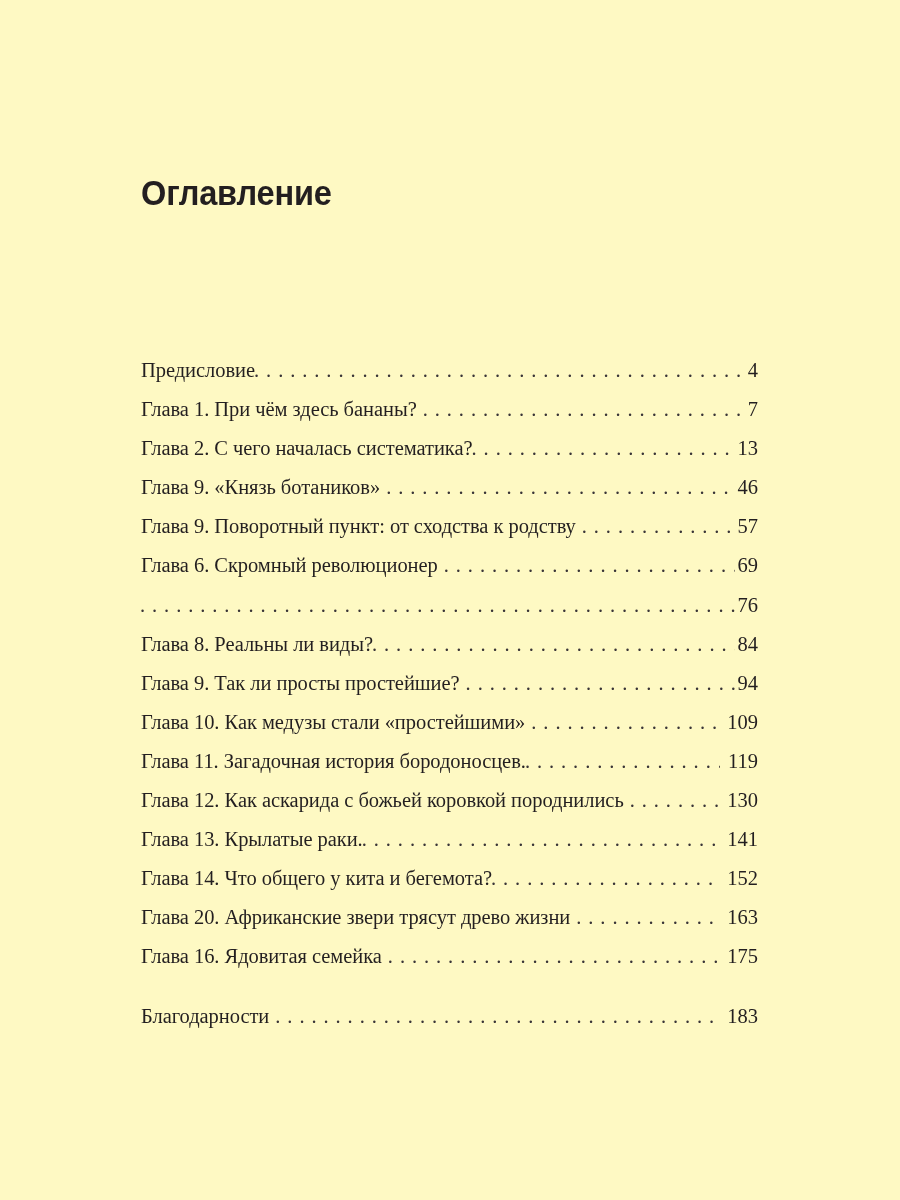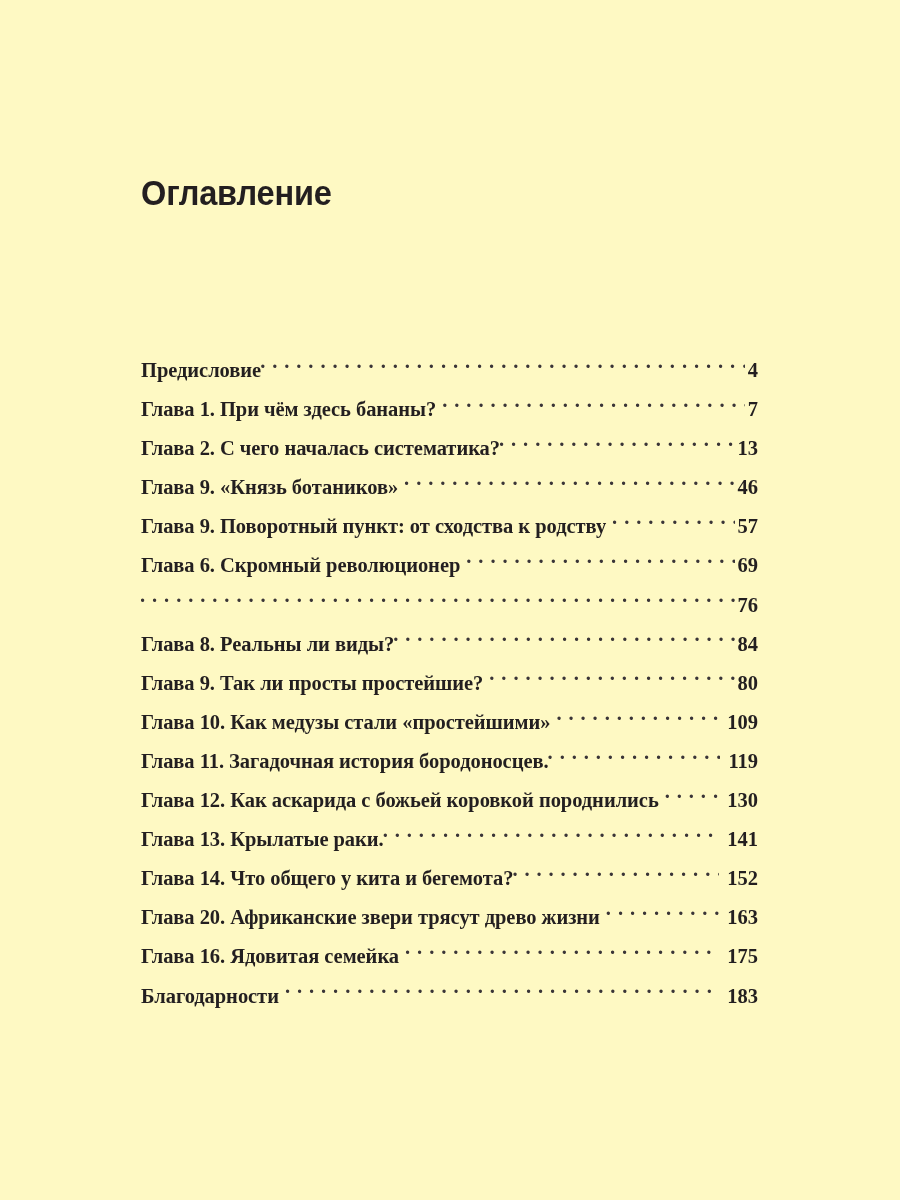--- a/index.html
+++ b/index.html
@@ -43,33 +43,32 @@
   
   .toc-list {
     position: absolute;
     left: 141px;
     top: 351px;
     width: 617px;
   }
 
   .toc-entry {
     display: flex;
-    align-items: center;
+    align-items: flex-end;
     width: 100%;
     height: 39.1px;
     font-size: 20.5px;
     line-height: 39.1px;
     color: #231f20;
     white-space: nowrap;
     overflow: hidden;
-    font-weight: bold;
   }
 
   .toc-entry.gap-before {
-    margin-top: 0;
+    margin-top: 20px;
   }
 
   .entry-label {
     flex: 0 0 auto;
     letter-spacing: -0.05px;
   }
 
   
   .entry-leader {
     flex: 1 1 auto;
@@ -155,21 +154,21 @@
         <span class="entry-page">76</span>
       </div>
       <div class="toc-entry">
         <span class="entry-label">Глава 8. Реальны ли виды?</span>
         <span class="entry-leader tight" aria-hidden="true"></span>
         <span class="entry-page">84</span>
       </div>
       <div class="toc-entry">
         <span class="entry-label">Глава 9. Так ли просты простейшие?</span>
         <span class="entry-leader spaced" aria-hidden="true"></span>
-        <span class="entry-page">80</span>
+        <span class="entry-page">94</span>
       </div>
       <div class="toc-entry">
         <span class="entry-label">Глава 10. Как медузы стали «простейшими»</span>
         <span class="entry-leader spaced" aria-hidden="true"></span>
         <span class="entry-page wide">109</span>
       </div>
       <div class="toc-entry">
         <span class="entry-label">Глава 11. Загадочная история бородоносцев.</span>
         <span class="entry-leader tight" aria-hidden="true"></span>
         <span class="entry-page wide">119</span>

